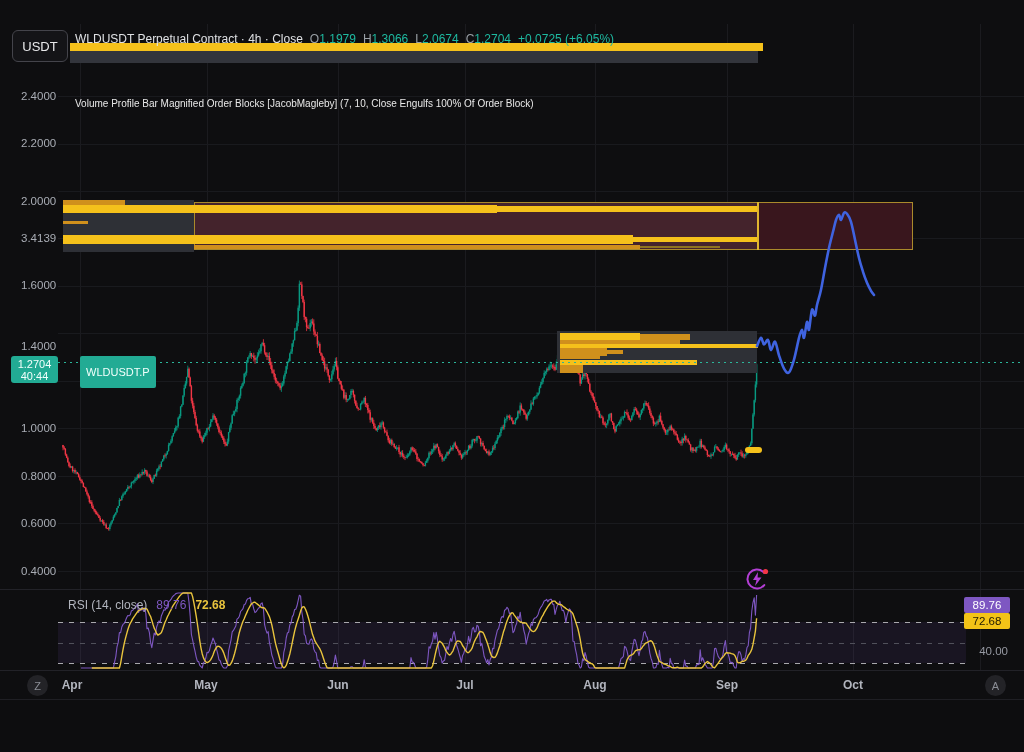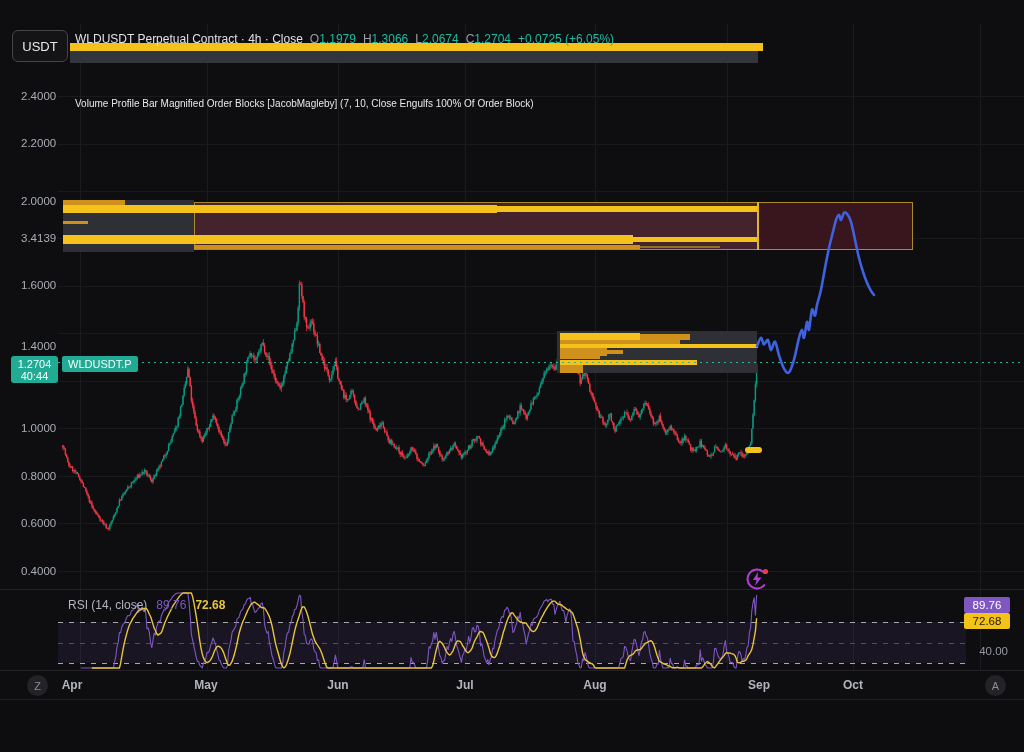--- a/index.html
+++ b/index.html
@@ -13,21 +13,21 @@
   .o-lab{color:#9aa0a6;}.o-val{color:#1eb9a0;}
   .indicator-row{left:75px;top:50px;font-size:10px;color:#e8e8e8;white-space:nowrap;z-index:40;margin-top:48px;}
   .gridv{width:1px;top:24px;height:646px;background:#1b1b1f;}
   .gridh{height:1px;left:58px;width:966px;background:#191a1e;}
   .ytick{width:42px;text-align:left;left:21px;font-size:11.5px;color:#a9adb5;}
   .xtick{top:678px;font-size:12px;color:#b2b5be;font-weight:bold;transform:translateX(-50%);}
   .sep{left:0;width:1024px;height:1px;background:#222228;}
   .price-label{left:11px;top:356px;width:47px;height:27px;background:#22ab94;border-radius:3px;z-index:50;
     display:flex;flex-direction:column;align-items:center;justify-content:center;line-height:12px;}
   .price-label div{font-size:11px;color:#f2fffc;}
-  .symbol-tag{left:62px;top:356px;height:16px;padding:0 6px;background:#22ab94;border-radius:2px;z-index:50;
+  .symbol-tag{left:80px;top:356px;height:32px;padding:0 6px;background:#22ab94;border-radius:2px;z-index:50;
     color:#f2fffc;font-size:11px;display:flex;align-items:center;}
   .dotline{left:58px;top:362px;width:966px;height:1px;z-index:30;
     background:repeating-linear-gradient(90deg,#2bb59a 0 2px,transparent 2px 6px);}
   .rsi-band{left:58px;top:622px;width:908px;height:41px;background:rgba(126,87,194,.10);}
   .dash{left:58px;width:908px;height:1px;background:repeating-linear-gradient(90deg,#a9a9ad 0 5px,transparent 5px 11px);}
   .dash.faint{background:repeating-linear-gradient(90deg,#50505a 0 5px,transparent 5px 11px);}
   .rsi-title{left:68px;top:598px;font-size:12px;color:#b2b5be;display:flex;gap:9px;z-index:40;}
   .rsi-fast{color:#7e57c2;}.rsi-slow{color:#e9c43d;font-weight:bold;}
   .badge{right:14px;width:46px;height:16px;border-radius:2px;font-size:11.5px;display:flex;align-items:center;justify-content:center;z-index:45;}
   .badge.purple{top:597px;background:#7e57c2;color:#fff;}
@@ -75,21 +75,21 @@
       <div class="abs ytick" style="top: 340px;">1.4000</div>
       <div class="abs ytick" style="top: 422px;">1.0000</div>
       <div class="abs ytick" style="top: 470px;">0.8000</div>
       <div class="abs ytick" style="top: 517px;">0.6000</div>
       <div class="abs ytick" style="top: 565px;">0.4000</div>
       <div class="abs xtick" style="left: 72px;">Apr</div>
       <div class="abs xtick" style="left: 206px;">May</div>
       <div class="abs xtick" style="left: 338px;">Jun</div>
       <div class="abs xtick" style="left: 465px;">Jul</div>
       <div class="abs xtick" style="left: 595px;">Aug</div>
-      <div class="abs xtick" style="left: 727px; margin-left: 32px;">Sep</div>
+      <div class="abs xtick" style="left: 727px;">Sep</div>
       <div class="abs xtick" style="left: 853px;">Oct</div>
       <svg class="layer" width="1024" height="752">
         <path d="M71.4 466.0V468.0M73.8 469.7V473.4M76.2 470.3V474.5M101.4 520.2V521.7M105.0 523.3V526.0M109.8 523.6V530.8M111.0 521.2V526.6M112.2 519.9V523.7M113.4 515.1V520.7M114.6 513.6V517.8M115.8 512.0V515.4M117.0 507.8V512.5M118.2 505.8V508.4M119.4 497.9V506.0M121.8 495.4V500.8M123.0 492.6V498.0M124.2 491.6V495.1M125.4 490.8V494.6M126.6 488.7V492.1M127.8 485.0V490.7M130.2 485.4V488.1M131.4 481.6V488.6M132.6 481.2V483.3M133.8 480.1V484.3M135.0 476.9V482.9M136.2 477.1V481.0M137.4 474.0V479.8M139.8 472.4V478.4M142.2 469.4V475.6M144.6 468.2V474.9M148.2 473.5V477.3M153.0 477.4V484.1M154.2 474.6V479.0M156.6 468.7V476.9M157.8 468.0V472.1M159.0 464.7V470.7M161.4 461.6V467.2M162.6 458.9V461.9M163.8 454.9V460.8M166.2 452.6V458.5M167.4 450.7V454.9M168.6 442.7V451.7M169.8 442.9V446.1M171.0 439.1V443.7M172.2 435.3V442.7M173.4 432.9V436.7M174.6 428.0V433.8M175.8 425.2V431.7M177.0 425.9V430.3M178.2 416.9V427.9M179.4 414.2V419.1M180.6 406.1V418.4M181.8 404.0V407.3M183.0 395.3V404.9M184.2 384.8V397.1M185.4 380.9V388.7M186.6 376.7V385.7M187.8 365.6V377.3M203.4 434.9V442.1M204.6 432.8V438.9M205.8 430.7V436.6M207.0 427.8V435.1M209.4 424.0V431.4M210.6 419.1V427.2M211.8 419.0V422.3M213.0 413.0V420.3M227.4 438.6V446.2M228.6 431.9V443.8M229.8 425.3V432.9M231.0 422.4V430.1M232.2 414.2V423.8M233.4 410.7V415.6M234.6 410.5V416.2M235.8 406.5V411.4M237.0 398.3V412.3M238.2 397.2V402.7M239.4 394.5V400.9M240.6 386.2V398.5M241.8 383.5V389.0M243.0 381.5V386.5M244.2 373.1V384.2M245.4 371.5V377.3M246.6 360.1V375.6M247.8 357.2V363.1M249.0 354.8V359.1M250.2 351.1V358.0M252.6 354.6V356.5M256.2 357.0V363.2M257.4 352.2V362.0M258.6 349.6V356.7M259.8 348.1V353.8M261.0 344.1V353.7M262.2 341.9V346.2M268.2 352.8V360.2M281.4 382.5V391.9M282.6 381.0V386.8M283.8 374.8V385.5M285.0 370.7V378.8M286.2 365.8V374.0M287.4 361.5V369.4M288.6 358.5V363.1M289.8 352.6V361.7M291.0 349.1V353.9M292.2 343.1V354.1M293.4 339.6V346.8M294.6 328.1V340.5M295.8 327.7V332.0M297.0 321.2V331.0M298.2 305.4V326.3M299.4 280.5V310.9M310.2 319.6V331.3M311.4 319.1V326.6M318.6 340.6V346.2M325.8 363.9V370.2M330.6 378.5V381.6M331.8 370.8V382.0M333.0 365.8V375.6M334.2 364.0V371.6M335.4 357.7V366.5M345.0 391.9V399.4M347.4 398.7V402.0M348.6 398.4V400.7M349.8 395.1V399.8M351.0 389.1V397.9M352.2 388.8V392.7M360.6 403.1V410.4M361.8 400.6V405.0M363.0 400.4V403.1M364.2 397.1V404.4M371.4 417.4V421.7M377.4 426.6V432.0M378.6 425.0V430.0M381.0 421.8V429.7M382.2 420.5V425.0M390.6 438.7V444.8M393.0 441.5V444.6M396.6 445.1V450.6M397.8 447.2V449.6M401.4 450.7V456.8M406.2 454.8V458.3M407.4 453.3V458.5M408.6 453.2V457.1M409.8 450.4V455.8M411.0 447.0V453.0M425.4 460.8V466.5M426.6 458.8V463.0M427.8 457.3V462.6M429.0 451.4V459.5M431.4 448.8V455.1M432.6 448.7V454.0M433.8 442.9V452.4M436.2 443.6V448.4M443.4 457.7V461.3M444.6 456.7V461.1M445.8 454.1V459.0M447.0 451.5V456.1M449.4 449.0V454.2M450.6 445.7V451.7M453.0 444.9V450.8M454.2 441.8V447.0M462.6 453.3V459.1M463.8 452.1V456.9M465.0 449.9V455.4M467.4 449.6V454.8M468.6 445.0V451.0M471.0 443.9V449.4M472.2 438.8V447.7M473.4 438.7V441.6M475.8 438.3V441.2M477.0 436.0V443.2M481.8 441.9V446.7M487.8 451.1V454.6M490.2 451.9V455.8M491.4 451.0V455.0M492.6 445.7V453.1M495.0 441.9V450.2M496.2 440.0V444.2M497.4 435.0V443.5M498.6 435.0V439.5M499.8 432.0V437.7M501.0 427.0V435.9M502.2 425.3V430.6M504.6 417.3V429.5M505.8 418.5V423.0M507.0 414.4V421.4M510.6 415.3V419.5M514.2 422.2V424.4M515.4 418.0V424.6M516.6 416.9V420.4M517.8 410.5V419.0M520.2 402.4V415.7M527.4 412.6V420.7M528.6 411.5V415.6M529.8 409.1V414.1M531.0 400.3V410.0M533.4 397.0V405.8M534.6 396.2V399.9M535.8 395.5V399.4M537.0 392.4V398.7M538.2 392.5V395.9M539.4 385.9V394.3M540.6 381.8V388.3M541.8 379.2V385.1M543.0 377.4V383.9M544.2 370.3V378.6M545.4 370.8V375.8M546.6 367.5V374.4M549.0 364.3V370.8M550.2 361.7V369.9M551.4 362.5V368.4M556.2 361.3V370.2M557.4 355.1V364.2M558.6 355.2V360.4M559.8 349.0V359.3M563.4 353.7V359.0M567.0 348.9V359.2M568.2 344.8V353.3M569.4 343.3V349.0M581.4 377.2V384.0M582.6 371.3V379.8M585.0 370.1V379.6M600.6 413.7V418.4M606.6 423.5V428.1M607.8 419.5V425.5M609.0 413.9V420.9M610.2 413.5V417.7M616.2 425.3V431.8M617.4 424.3V426.4M618.6 421.9V425.2M619.8 419.7V426.4M621.0 416.8V424.4M622.2 415.8V419.2M623.4 416.0V420.6M624.6 410.5V417.7M631.8 414.8V420.2M633.0 412.1V417.3M634.2 407.0V415.0M640.2 413.5V420.0M641.4 409.4V415.2M642.6 408.3V413.1M643.8 403.1V410.8M645.0 400.5V406.0M655.8 421.7V426.6M657.0 420.3V425.4M659.4 414.5V422.2M666.6 429.8V434.9M667.8 429.0V435.2M670.2 424.9V430.4M682.2 436.8V445.6M684.6 433.4V441.0M691.8 447.4V452.7M694.2 448.8V451.1M696.6 446.7V452.7M697.8 446.3V447.6M699.0 444.8V447.1M700.2 438.8V448.7M702.6 444.4V447.1M711.0 452.6V458.9M713.4 452.1V456.4M714.6 445.3V452.4M715.8 444.0V447.5M721.8 450.3V451.8M723.0 448.5V452.1M724.2 445.3V452.2M725.4 442.5V448.6M731.4 453.5V456.1M737.4 454.2V459.8M738.6 452.4V456.9M739.8 452.3V454.6M743.4 453.2V458.2M745.8 453.4V457.7M747.0 450.4V454.5M748.2 451.2V454.1M749.4 445.3V451.9M750.6 441.5V446.1M751.8 428.5V445.2M753.0 412.9V428.7M754.2 399.6V416.5M755.4 381.3V402.5M756.6 363.4V387.5" stroke="#089981" stroke-width="0.8" fill="none"></path>
         <path d="M63.0 444.9V450.3M64.2 446.0V449.9M65.4 448.1V455.9M66.6 453.7V458.2M67.8 456.4V462.7M69.0 461.4V467.3M70.2 463.4V468.3M72.6 465.8V472.5M75.0 468.3V473.9M77.4 471.8V474.3M78.6 472.9V477.4M79.8 475.4V480.7M81.0 478.7V483.3M82.2 479.4V483.6M83.4 482.5V487.3M84.6 486.3V488.1M85.8 486.9V491.7M87.0 489.6V495.5M88.2 492.9V498.7M89.4 495.5V503.5M90.6 500.1V503.9M91.8 500.2V508.1M93.0 504.4V509.1M94.2 508.4V512.3M95.4 509.3V514.3M96.6 510.7V514.8M97.8 512.5V516.4M99.0 514.8V518.0M100.2 516.2V522.1M102.6 518.9V523.8M103.8 520.1V525.7M106.2 522.7V529.1M107.4 527.8V529.1M108.6 527.0V530.6M120.6 499.2V501.1M129.0 486.1V489.1M138.6 473.6V478.4M141.0 474.3V476.5M143.4 471.7V474.6M145.8 469.6V473.9M147.0 470.1V476.7M149.4 473.8V478.2M150.6 474.7V481.2M151.8 478.3V483.1M155.4 473.6V476.6M160.2 464.1V469.3M165.0 453.4V457.7M189.0 367.4V377.8M190.2 376.6V386.7M191.4 384.9V403.4M192.6 397.8V408.4M193.8 402.9V414.2M195.0 409.9V418.9M196.2 415.8V426.2M197.4 423.7V432.6M198.6 429.5V433.6M199.8 429.2V438.0M201.0 435.3V440.7M202.2 436.7V443.4M208.2 427.3V429.8M214.2 413.9V419.8M215.4 415.9V422.7M216.6 418.0V425.8M217.8 423.3V429.3M219.0 425.7V433.5M220.2 429.6V435.1M221.4 430.5V437.8M222.6 434.4V440.0M223.8 436.2V444.0M225.0 439.3V446.5M226.2 442.3V446.1M251.4 352.9V358.9M253.8 352.7V361.5M255.0 355.2V363.7M263.4 339.2V346.4M264.6 342.8V354.5M265.8 352.4V356.8M267.0 352.4V360.0M269.4 352.2V365.3M270.6 358.0V368.9M271.8 361.8V373.4M273.0 368.8V374.2M274.2 369.5V379.5M275.4 373.9V383.3M276.6 377.9V383.9M277.8 381.3V386.2M279.0 382.6V387.0M280.2 382.8V390.2M300.6 281.9V284.8M301.8 281.6V299.0M303.0 295.7V303.1M304.2 299.6V320.1M305.4 316.5V322.3M306.6 316.9V331.1M307.8 325.3V328.4M309.0 324.6V328.9M312.6 318.4V324.7M313.8 319.3V335.2M315.0 329.4V337.1M316.2 334.0V335.9M317.4 331.9V347.8M319.8 342.4V353.3M321.0 352.1V356.0M322.2 353.4V360.9M323.4 356.2V365.2M324.6 357.7V371.7M327.0 363.8V372.8M328.2 369.1V376.9M329.4 375.3V382.9M336.6 357.2V370.3M337.8 365.4V379.3M339.0 378.2V381.5M340.2 380.4V384.7M341.4 381.0V390.3M342.6 385.4V390.9M343.8 389.5V399.4M346.2 392.5V402.3M353.4 389.5V397.4M354.6 394.4V403.5M355.8 400.2V406.2M357.0 402.7V408.3M358.2 407.1V410.8M359.4 408.7V409.6M365.4 395.9V407.0M366.6 403.0V407.6M367.8 402.9V413.4M369.0 408.0V413.4M370.2 409.6V422.7M372.6 417.4V423.9M373.8 419.8V429.0M375.0 423.8V429.4M376.2 428.0V430.8M379.8 422.5V429.0M383.4 421.5V428.8M384.6 426.8V433.4M385.8 430.6V432.6M387.0 429.5V436.3M388.2 435.4V442.4M389.4 437.8V444.2M391.8 438.6V446.1M394.2 443.1V447.5M395.4 446.1V448.8M399.0 444.9V454.1M400.2 451.6V457.3M402.6 450.2V457.5M403.8 454.0V459.1M405.0 456.8V460.1M412.2 446.4V451.5M413.4 447.2V452.2M414.6 448.1V452.6M415.8 449.0V455.0M417.0 453.0V461.3M418.2 456.9V461.9M419.4 458.5V462.3M420.6 461.2V463.2M421.8 461.5V464.1M423.0 463.1V466.5M424.2 464.7V466.3M430.2 451.3V455.7M435.0 444.6V450.3M437.4 443.4V447.4M438.6 446.6V453.6M439.8 449.6V457.2M441.0 453.0V456.8M442.2 453.9V461.9M448.2 451.3V455.5M451.8 447.0V450.7M455.4 441.5V448.3M456.6 445.5V449.1M457.8 447.2V451.5M459.0 450.3V455.4M460.2 450.2V455.3M461.4 453.7V459.8M466.2 451.0V455.1M469.8 444.4V449.6M474.6 438.8V443.3M478.2 435.6V437.5M479.4 435.9V439.1M480.6 438.2V446.4M483.0 440.8V446.4M484.2 445.7V449.6M485.4 448.6V451.4M486.6 448.7V453.5M489.0 449.6V456.2M493.8 445.0V450.0M503.4 424.6V429.6M508.2 415.3V417.6M509.4 414.5V420.2M511.8 417.4V421.3M513.0 420.5V424.5M519.0 410.2V414.0M521.4 403.4V410.5M522.6 408.5V411.0M523.8 409.4V414.9M525.0 410.5V415.1M526.2 413.7V420.4M532.2 401.9V404.4M547.8 367.5V371.5M552.6 364.3V368.9M553.8 363.3V370.5M555.0 365.2V371.2M561.0 348.7V354.5M562.2 352.8V356.2M564.6 351.3V357.9M565.8 353.6V360.1M570.6 341.1V346.7M571.8 341.0V351.6M573.0 346.6V360.5M574.2 354.8V359.9M575.4 356.5V365.9M576.6 361.9V366.7M577.8 363.5V373.8M579.0 371.7V374.7M580.2 373.9V386.1M583.8 371.6V377.9M586.2 370.4V376.7M587.4 373.9V382.4M588.6 377.4V383.8M589.8 382.6V392.3M591.0 390.0V395.1M592.2 392.1V398.0M593.4 393.1V400.7M594.6 396.7V402.8M595.8 402.2V409.0M597.0 406.0V411.3M598.2 408.2V413.9M599.4 410.6V418.1M601.8 414.9V418.2M603.0 416.4V425.0M604.2 421.5V425.5M605.4 421.6V427.4M611.4 412.8V421.6M612.6 421.0V425.0M613.8 422.5V429.5M615.0 427.2V433.3M625.8 411.8V413.3M627.0 409.4V415.5M628.2 411.9V419.8M629.4 415.6V420.6M630.6 418.4V422.1M635.4 406.8V410.7M636.6 407.8V414.5M637.8 410.7V415.0M639.0 412.4V418.2M646.2 401.1V406.1M647.4 403.0V406.6M648.6 402.3V410.0M649.8 406.2V414.7M651.0 410.6V418.1M652.2 414.8V419.8M653.4 416.5V426.1M654.6 421.5V424.7M658.2 419.0V424.6M660.6 412.5V422.3M661.8 419.8V425.3M663.0 423.9V429.1M664.2 426.9V431.5M665.4 428.8V434.9M669.0 427.1V430.6M671.4 424.5V430.8M672.6 427.6V430.5M673.8 428.5V434.5M675.0 430.3V435.7M676.2 431.0V435.7M677.4 433.9V440.5M678.6 437.5V443.0M679.8 440.7V444.1M681.0 440.3V445.7M683.4 438.0V443.3M685.8 434.8V442.6M687.0 439.3V440.3M688.2 438.1V442.5M689.4 441.2V444.7M690.6 443.9V451.6M693.0 447.4V453.1M695.4 447.1V452.4M701.4 438.9V448.5M703.8 444.7V448.5M705.0 445.6V450.4M706.2 448.9V450.8M707.4 449.8V457.1M708.6 454.6V456.4M709.8 454.6V457.2M712.2 454.5V456.0M717.0 446.0V449.5M718.2 447.0V450.7M719.4 449.2V451.7M720.6 450.8V452.4M726.6 443.4V450.3M727.8 448.8V451.8M729.0 447.9V453.5M730.2 451.1V456.6M732.6 451.5V455.0M733.8 453.4V458.1M735.0 452.8V458.9M736.2 455.0V460.8M741.0 449.7V456.0M742.2 451.2V457.6M744.6 453.9V458.5" stroke="#f23645" stroke-width="0.8" fill="none"></path>
         <path d="M71.4 467.6V466.5M73.8 471.1V469.9M76.2 472.2V472.8M101.4 520.6V521.2M105.0 524.5V525.1M109.8 529.0V524.8M111.0 524.8V522.6M112.2 522.6V520.3M113.4 520.3V516.7M114.6 516.7V514.5M115.8 514.5V512.5M117.0 512.5V508.1M118.2 508.1V505.9M119.4 505.9V500.0M121.8 500.1V496.2M123.0 496.2V494.2M124.2 494.2V493.4M125.4 493.4V491.5M126.6 491.5V488.9M127.8 488.9V486.9M130.2 487.0V486.3M131.4 486.3V482.5M132.6 482.5V483.1M133.8 482.2V480.8M135.0 480.8V479.3M136.2 479.3V478.2M137.4 478.2V475.3M139.8 477.5V474.5M142.2 474.8V471.9M144.6 472.8V470.1M148.2 475.7V476.3M153.0 482.0V478.7M154.2 478.7V474.9M156.6 475.6V470.8M157.8 470.8V468.7M159.0 468.7V466.4M161.4 466.8V461.6M162.6 461.6V459.2M163.8 459.2V455.6M166.2 455.7V453.9M167.4 453.9V450.9M168.6 450.9V444.7M169.8 444.7V443.2M171.0 443.2V440.7M172.2 440.7V436.2M173.4 436.2V433.0M174.6 433.0V430.7M175.8 430.7V427.2M177.0 427.2V426.2M178.2 426.2V417.7M179.4 417.7V415.9M180.6 415.9V406.6M181.8 406.6V404.8M183.0 404.8V395.4M184.2 395.4V388.1M185.4 388.1V383.5M186.6 383.5V377.0M187.8 377.0V368.8M203.4 441.8V436.8M204.6 436.8V435.6M205.8 435.6V432.8M207.0 432.8V428.0M209.4 428.3V426.6M210.6 426.6V422.1M211.8 422.1V419.6M213.0 419.6V415.5M227.4 445.6V441.5M228.6 441.5V432.0M229.8 432.0V427.8M231.0 427.8V423.5M232.2 423.5V415.3M233.4 415.3V413.8M234.6 413.8V411.4M235.8 411.4V409.0M237.0 409.0V400.0M238.2 400.0V398.6M239.4 398.6V395.8M240.6 395.8V388.1M241.8 388.1V385.7M243.0 385.7V383.0M244.2 383.0V373.7M245.4 373.7V372.8M246.6 372.8V362.4M247.8 362.4V357.3M249.0 357.3V356.5M250.2 356.5V352.9M252.6 356.3V356.9M256.2 359.7V358.3M257.4 358.3V355.4M258.6 355.4V352.4M259.8 352.4V351.3M261.0 351.3V344.3M262.2 344.3V342.9M268.2 357.0V355.9M281.4 388.3V386.0M282.6 386.0V383.4M283.8 383.4V376.5M285.0 376.5V373.3M286.2 373.3V366.2M287.4 366.2V361.7M288.6 361.7V361.1M289.8 361.1V353.5M291.0 353.5V351.5M292.2 351.5V343.4M293.4 343.4V340.3M294.6 340.3V331.0M295.8 331.0V330.2M297.0 330.2V323.1M298.2 323.1V307.7M299.4 307.7V283.7M310.2 328.3V323.1M311.4 323.1V321.4M318.6 344.3V344.9M325.8 368.4V367.3M330.6 380.0V379.3M331.8 379.3V374.3M333.0 374.3V369.6M334.2 369.6V366.3M335.4 366.3V360.9M345.0 397.7V394.9M347.4 399.7V398.9M348.6 398.9V399.5M349.8 398.9V395.1M351.0 395.1V391.1M352.2 391.1V391.7M360.6 409.5V404.0M361.8 404.0V402.5M363.0 402.5V401.8M364.2 401.8V398.1M371.4 419.8V418.2M377.4 430.2V427.7M378.6 427.7V425.6M381.0 427.3V423.6M382.2 423.6V422.6M390.6 443.1V440.0M393.0 444.3V444.9M396.6 448.8V447.8M397.8 447.8V448.4M401.4 454.6V452.7M406.2 457.5V458.1M407.4 457.3V455.7M408.6 455.7V454.4M409.8 454.4V451.4M411.0 451.4V447.4M425.4 465.8V462.7M426.6 462.7V460.7M427.8 460.7V458.0M429.0 458.0V452.8M431.4 453.5V451.5M432.6 451.5V450.3M433.8 450.3V445.7M436.2 448.2V444.2M443.4 459.5V458.6M444.6 458.6V459.2M445.8 458.3V455.6M447.0 455.6V452.2M449.4 453.6V450.5M450.6 450.5V448.0M453.0 449.2V445.3M454.2 445.3V443.3M462.6 457.8V454.8M463.8 454.8V453.9M465.0 453.9V451.9M467.4 452.4V450.0M468.6 450.0V445.8M471.0 448.3V445.8M472.2 445.8V440.1M473.4 440.1V439.0M475.8 440.6V441.2M477.0 440.4V436.2M481.8 444.2V442.9M487.8 452.9V451.6M490.2 454.7V452.5M491.4 452.5V451.6M492.6 451.6V447.8M495.0 447.9V443.7M496.2 443.7V440.9M497.4 440.9V437.7M498.6 437.7V436.7M499.8 436.7V433.1M501.0 433.1V428.7M502.2 428.7V426.9M504.6 427.1V419.8M505.8 419.8V419.0M507.0 419.0V415.9M510.6 417.9V418.5M514.2 424.0V422.9M515.4 422.9V419.8M516.6 419.8V417.9M517.8 417.9V411.6M520.2 412.6V405.4M527.4 418.8V415.3M528.6 415.3V411.7M529.8 411.7V409.5M531.0 409.5V403.4M533.4 404.3V398.6M534.6 398.6V396.7M535.8 396.7V397.3M537.0 396.5V394.9M538.2 394.9V392.7M539.4 392.7V387.7M540.6 387.7V384.3M541.8 384.3V381.9M543.0 381.9V378.0M544.2 378.0V373.0M545.4 373.0V372.0M546.6 372.0V369.2M549.0 370.1V366.4M550.2 366.4V365.4M551.4 365.4V366.0M556.2 369.7V364.2M557.4 364.2V358.9M558.6 358.9V357.3M559.8 357.3V352.2M563.4 355.3V355.9M567.0 358.8V352.9M568.2 352.9V348.4M569.4 348.4V344.6M581.4 383.4V379.4M582.6 379.4V374.4M585.0 376.1V370.7M600.6 417.0V417.6M606.6 425.0V423.6M607.8 423.6V419.8M609.0 419.8V414.6M610.2 414.6V413.5M616.2 431.6V426.0M617.4 426.0V424.6M618.6 424.6V423.5M619.8 423.5V421.3M621.0 421.3V418.7M622.2 418.7V419.3M623.4 418.3V417.5M624.6 417.5V412.0M631.8 420.2V416.1M633.0 416.1V412.6M634.2 412.6V409.1M640.2 417.2V414.2M641.4 414.2V410.0M642.6 410.0V408.6M643.8 408.6V403.6M645.0 403.6V402.9M655.8 424.0V423.0M657.0 423.0V421.6M659.4 421.9V415.7M666.6 432.7V433.3M667.8 432.2V429.7M670.2 430.1V426.2M682.2 442.9V438.8M684.6 440.3V436.0M691.8 450.3V447.5M694.2 451.0V449.7M696.6 450.7V446.9M697.8 446.9V447.5M699.0 446.8V447.4M700.2 446.8V440.7M702.6 447.0V445.5M711.0 456.5V454.6M713.4 454.7V452.3M714.6 452.3V446.7M715.8 446.7V447.3M721.8 451.8V452.4M723.0 451.3V450.0M724.2 450.0V446.9M725.4 446.9V444.7M731.4 453.9V454.5M737.4 459.5V454.7M738.6 454.7V452.4M739.8 452.4V453.0M743.4 456.4V455.5M745.8 455.8V454.4M747.0 454.4V452.0M748.2 452.0V451.4M749.4 451.4V445.8M750.6 445.8V443.3M751.8 443.3V428.7M753.0 428.7V414.4M754.2 414.4V400.2M755.4 400.2V384.5M756.6 384.5V364.3" stroke="#089981" stroke-width="1.4" fill="none"></path>
         <path d="M63.0 445.1V447.5M64.2 447.5V448.7M65.4 448.7V454.4M66.6 454.4V457.8M67.8 457.8V462.2M69.0 462.2V465.9M70.2 465.9V467.6M72.6 466.5V471.1M75.0 469.9V472.2M77.4 471.9V473.9M78.6 473.9V477.3M79.8 477.3V479.8M81.0 479.8V481.0M82.2 481.0V482.8M83.4 482.8V487.0M84.6 487.0V487.7M85.8 487.7V491.6M87.0 491.6V494.3M88.2 494.3V496.6M89.4 496.6V502.1M90.6 502.1V502.7M91.8 502.2V506.1M93.0 506.1V509.1M94.2 509.1V510.8M95.4 510.8V512.3M96.6 512.3V513.9M97.8 513.9V515.3M99.0 515.3V518.0M100.2 518.0V520.6M102.6 520.2V521.9M103.8 521.9V524.5M106.2 524.5V528.1M107.4 528.1V528.7M108.6 528.4V529.0M120.6 500.0V500.6M129.0 486.9V487.5M138.6 475.3V477.5M141.0 474.5V475.1M143.4 471.9V472.8M145.8 470.1V471.4M147.0 471.4V475.7M149.4 475.3V476.7M150.6 476.7V480.0M151.8 480.0V482.0M155.4 474.9V475.6M160.2 466.4V467.0M165.0 455.6V456.2M189.0 368.8V377.6M190.2 377.6V386.2M191.4 386.2V400.7M192.6 400.7V405.8M193.8 405.8V412.1M195.0 412.1V417.9M196.2 417.9V425.2M197.4 425.2V430.8M198.6 430.8V431.4M199.8 431.4V436.5M201.0 436.5V438.3M202.2 438.3V441.8M208.2 428.0V428.6M214.2 415.5V417.6M215.4 417.6V419.7M216.6 419.7V423.6M217.8 423.6V427.3M219.0 427.3V432.1M220.2 432.1V432.8M221.4 432.8V436.2M222.6 436.2V438.2M223.8 438.2V441.8M225.0 441.8V444.0M226.2 444.0V445.6M251.4 352.9V356.3M253.8 355.8V358.1M255.0 358.1V359.7M263.4 342.9V345.2M264.6 345.2V352.6M265.8 352.6V355.2M267.0 355.2V357.0M269.4 355.9V361.7M270.6 361.7V365.3M271.8 365.3V370.3M273.0 370.3V373.1M274.2 373.1V376.7M275.4 376.7V380.6M276.6 380.6V381.6M277.8 381.6V383.3M279.0 383.3V385.6M280.2 385.6V388.3M300.6 283.7V284.4M301.8 284.4V296.0M303.0 296.0V301.9M304.2 301.9V316.9M305.4 316.9V318.8M306.6 318.8V327.3M307.8 327.3V328.2M309.0 328.2V328.8M312.6 321.4V323.5M313.8 323.5V331.6M315.0 331.6V334.5M316.2 334.5V335.7M317.4 335.7V344.3M319.8 343.9V352.9M321.0 352.9V355.5M322.2 355.5V359.9M323.4 359.9V361.3M324.6 361.3V368.4M327.0 367.3V369.6M328.2 369.6V375.4M329.4 375.4V380.0M336.6 360.9V367.2M337.8 367.2V378.4M339.0 378.4V380.9M340.2 380.9V384.2M341.4 384.2V388.7M342.6 388.7V389.6M343.8 389.6V397.7M346.2 394.9V399.7M353.4 391.1V394.7M354.6 394.7V400.7M355.8 400.7V405.4M357.0 405.4V408.3M358.2 408.3V409.0M359.4 409.0V409.6M365.4 398.1V404.1M366.6 404.1V405.1M367.8 405.1V410.1M369.0 410.1V412.2M370.2 412.2V419.8M372.6 418.2V422.8M373.8 422.8V426.1M375.0 426.1V428.2M376.2 428.2V430.2M379.8 425.6V427.3M383.4 422.6V427.4M384.6 427.4V431.6M385.8 431.6V432.3M387.0 432.3V435.8M388.2 435.8V440.2M389.4 440.2V443.1M391.8 440.0V444.3M394.2 444.1V447.2M395.4 447.2V448.8M399.0 447.3V452.1M400.2 452.1V454.6M402.6 452.7V455.7M403.8 455.7V457.1M405.0 457.1V457.7M412.2 447.4V449.9M413.4 449.9V450.5M414.6 450.0V451.4M415.8 451.4V453.7M417.0 453.7V459.0M418.2 459.0V459.6M419.4 459.3V461.2M420.6 461.2V462.0M421.8 462.0V463.3M423.0 463.3V465.0M424.2 465.0V465.8M430.2 452.8V453.5M435.0 445.7V448.2M437.4 444.2V447.0M438.6 447.0V451.2M439.8 451.2V455.0M441.0 455.0V456.2M442.2 456.2V459.5M448.2 452.2V453.6M451.8 448.0V449.2M455.4 443.3V445.8M456.6 445.8V449.0M457.8 449.0V450.7M459.0 450.7V452.8M460.2 452.8V454.9M461.4 454.9V457.8M466.2 451.9V452.5M469.8 445.8V448.3M474.6 439.0V440.6M478.2 436.2V436.8M479.4 436.6V438.5M480.6 438.5V444.2M483.0 442.9V445.7M484.2 445.7V449.4M485.4 449.4V450.9M486.6 450.9V452.9M489.0 451.6V454.7M493.8 447.8V448.4M503.4 426.9V427.5M508.2 415.9V416.5M509.4 416.5V417.9M511.8 417.5V420.5M513.0 420.5V424.0M519.0 411.6V412.6M521.4 405.4V409.2M522.6 409.2V409.8M523.8 409.6V412.6M525.0 412.6V414.4M526.2 414.4V418.8M532.2 403.4V404.3M547.8 369.2V370.1M552.6 365.4V366.8M553.8 366.8V367.4M555.0 366.9V369.7M561.0 352.2V353.8M562.2 353.8V355.3M564.6 354.9V356.1M565.8 356.1V358.8M570.6 344.6V345.2M571.8 345.0V349.5M573.0 349.5V358.6M574.2 358.6V359.2M575.4 358.7V363.2M576.6 363.2V366.5M577.8 366.5V372.5M579.0 372.5V374.6M580.2 374.6V383.4M583.8 374.4V376.1M586.2 370.7V373.9M587.4 373.9V379.0M588.6 379.0V383.7M589.8 383.7V391.5M591.0 391.5V393.2M592.2 393.2V396.2M593.4 396.2V399.7M594.6 399.7V402.3M595.8 402.3V406.0M597.0 406.0V410.2M598.2 410.2V411.0M599.4 411.0V417.0M601.8 416.6V417.7M603.0 417.7V423.3M604.2 423.3V424.4M605.4 424.4V425.0M611.4 413.5V421.2M612.6 421.2V422.9M613.8 422.9V429.0M615.0 429.0V431.6M625.8 412.0V412.7M627.0 412.7V414.5M628.2 414.5V417.7M629.4 417.7V419.7M630.6 419.7V420.3M635.4 409.1V409.7M636.6 409.4V411.6M637.8 411.6V414.5M639.0 414.5V417.2M646.2 402.9V404.8M647.4 404.8V405.6M648.6 405.6V408.6M649.8 408.6V413.0M651.0 413.0V415.9M652.2 415.9V418.1M653.4 418.1V423.5M654.6 423.5V424.1M658.2 421.6V422.2M660.6 415.7V420.9M661.8 420.9V424.3M663.0 424.3V427.4M664.2 427.4V430.0M665.4 430.0V432.7M669.0 429.7V430.3M671.4 426.2V429.5M672.6 429.5V430.1M673.8 429.6V432.2M675.0 432.2V433.6M676.2 433.6V434.9M677.4 434.9V439.7M678.6 439.7V441.7M679.8 441.7V442.3M681.0 441.7V442.9M683.4 438.8V440.3M685.8 436.0V439.6M687.0 439.6V440.2M688.2 439.7V442.4M689.4 442.4V444.4M690.6 444.4V450.3M693.0 447.5V451.0M695.4 449.7V450.7M701.4 440.7V447.0M703.8 445.5V447.4M705.0 447.4V449.6M706.2 449.6V450.7M707.4 450.7V455.1M708.6 455.1V456.2M709.8 456.2V456.8M712.2 454.6V455.2M717.0 446.6V448.6M718.2 448.6V450.3M719.4 450.3V451.2M720.6 451.2V451.8M726.6 444.7V448.9M727.8 448.9V449.6M729.0 449.6V451.2M730.2 451.2V453.9M732.6 453.8V454.4M733.8 453.9V455.4M735.0 455.4V457.7M736.2 457.7V459.5M741.0 452.4V453.6M742.2 453.6V456.4M744.6 455.5V456.1" stroke="#f23645" stroke-width="1.4" fill="none"></path>
       </svg>
       <div class="abs " style="left: 63px; top: 200px; width: 131px; height: 52px; background: rgb(46, 48, 54); border: none;"></div>
       <div class="abs " style="left: 557px; top: 331px; width: 200px; height: 42px; background: rgb(46, 48, 54); border: none;"></div>
       <div class="abs " style="left: 194px; top: 202px; width: 564px; height: 48px; background: rgb(68, 35, 44); border: 1px solid rgb(170, 138, 43);"></div>

